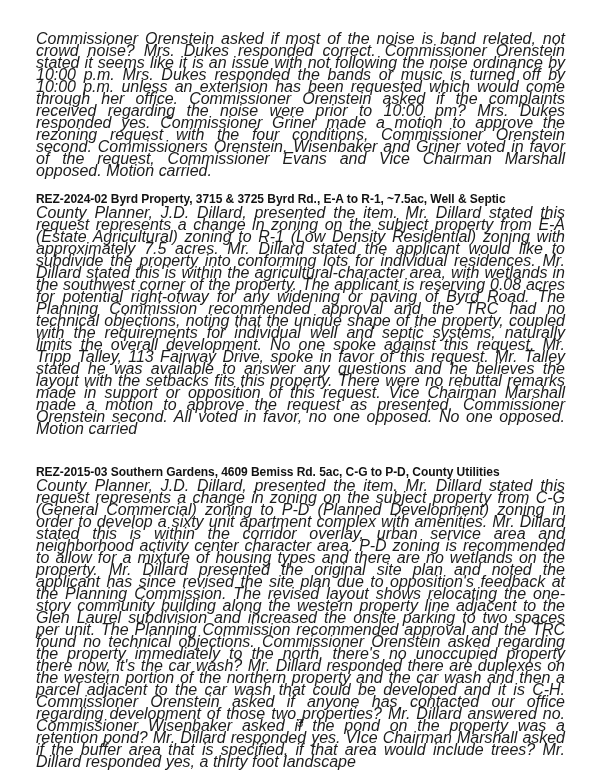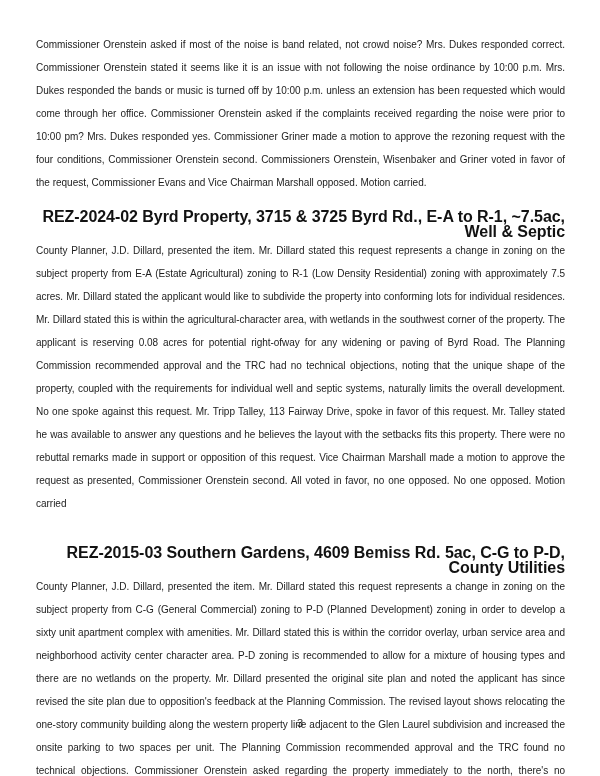--- a/index.html
+++ b/index.html
@@ -24,34 +24,35 @@
     background: #ffffff;
   }
   .content {
     position: absolute;
     left: 36px;
     top: 33px;
     width: 529px;
   }
   p.body-par {
     margin: 0 0 0 0;
-    font-size: 10px;
-    line-height: 23px;
+    font-size: 16px;
+    line-height: 12px;
     text-align: justify;
     text-justify: inter-word;
     letter-spacing: -0.02px;
     word-spacing: 0.1px;
     color: #1c1c1c;
+    font-style: italic;
   }
   h2.section-heading {
     margin: 0;
-    font-size: 16px;
+    font-size: 12px;
     line-height: 15.05px;
     font-weight: bold;
-    text-align: right;
+    text-align: left;
     color: #121212;
     letter-spacing: -0.05px;
   }
   .gap-para {
     height: 15.05px;
   }
   .page-number {
     position: absolute;
     left: 0;
     top: 716px;

